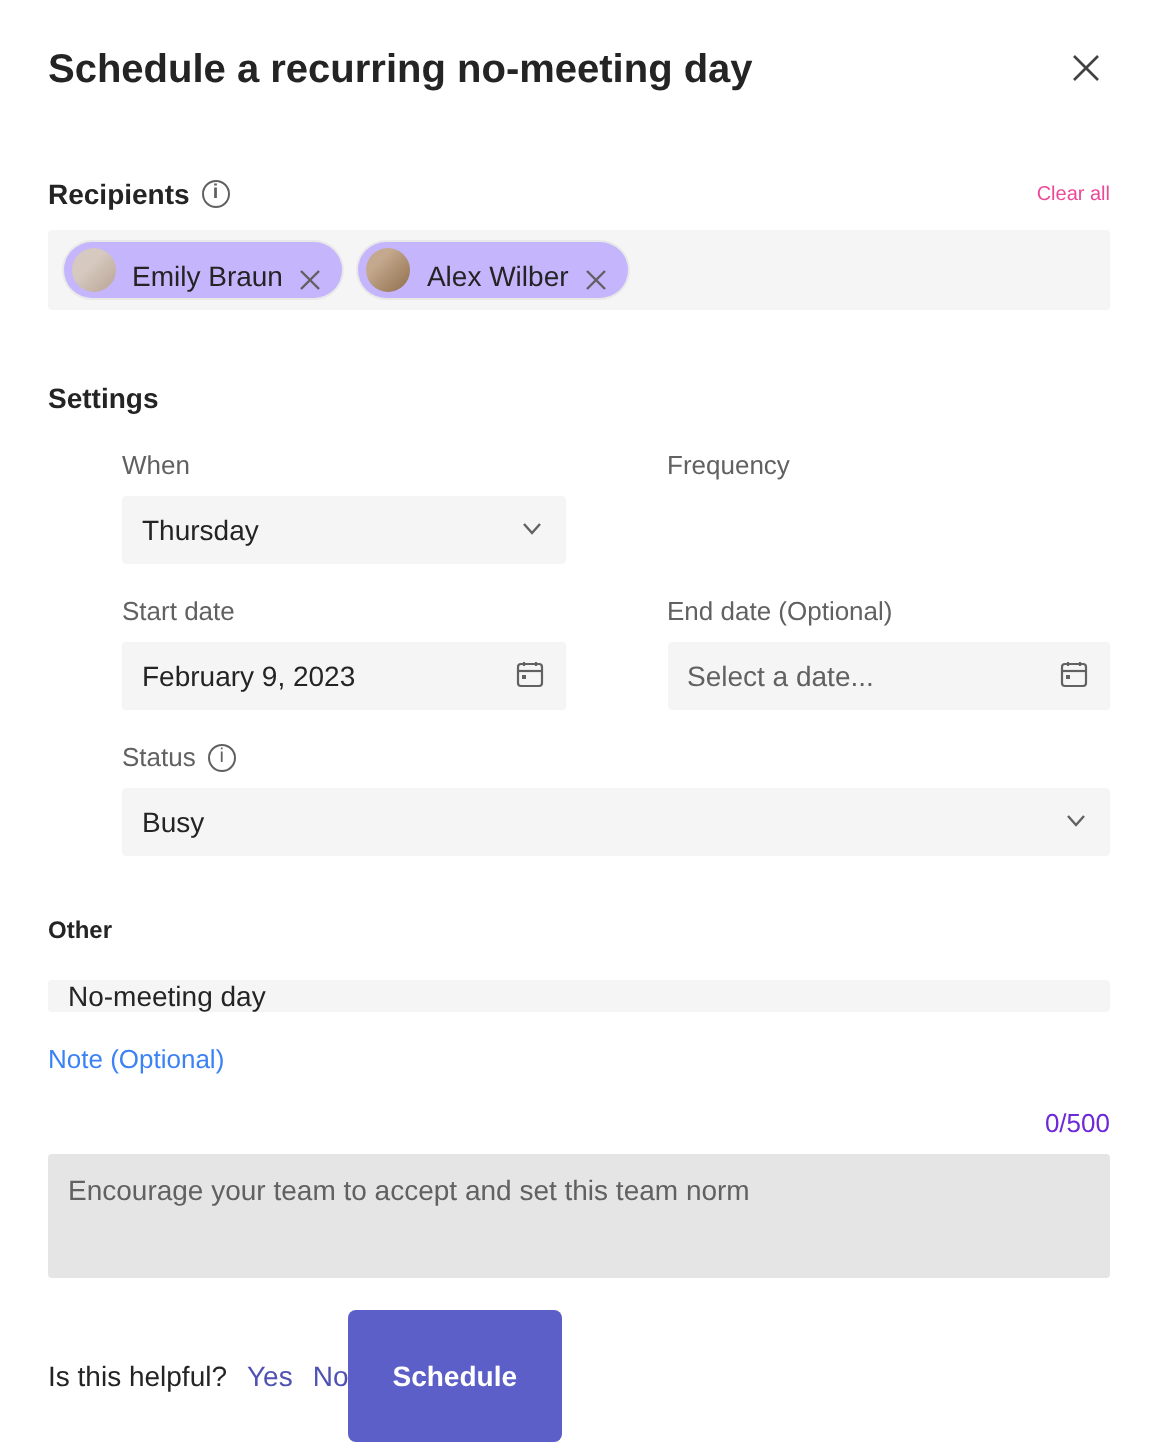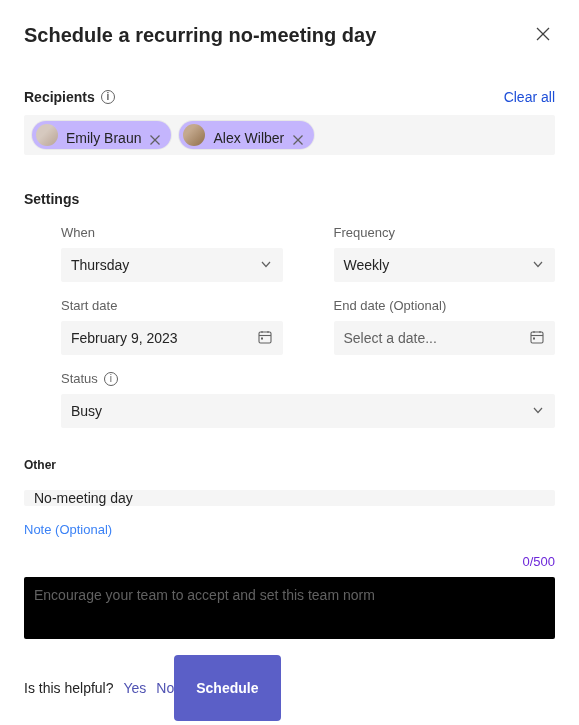--- a/index.html
+++ b/index.html
@@ -17,21 +17,21 @@
   .title { font-size: 20px; font-weight: 700; }
   .close-btn { background: none; border: none; padding: 4px; cursor: pointer; display:flex; align-items:center; }
   .close-btn svg { width: 16px; height: 16px; stroke: #424242; }
   .section-head-row { display: flex; align-items: center; justify-content: space-between; margin-bottom: 10px; }
   .section-head { font-size: 14px; font-weight: 700; display: flex; align-items: center; gap: 6px; }
   .section-head .info, .label .info {
     display: inline-flex; align-items: center; justify-content: center;
     width: 14px; height: 14px; border: 1px solid #616161; border-radius: 50%;
     font-size: 10px; color: #616161; line-height: 1;
   }
-  .clear-all { color: #1d4ed8; font-size: 14px; background:none; border:none; cursor:pointer; }
+  .clear-all { color: #ec4899; font-size: 10px; background:none; border:none; cursor:pointer; }
   .recipients-box {
     background: #f5f5f5; border-radius: 2px; padding: 6px 8px;
     display: flex; flex-wrap: wrap; gap: 8px; margin-bottom: 36px;
   }
   .chip {
     display: inline-flex; align-items: flex-end; gap: 8px;
     background: #c4b5fd; border-radius: 16px; padding: 3px 10px 3px 4px;
     font-size: 14px; color: #242424;
     box-shadow: 0 0 0 1px rgba(0,0,0,0.05);
   }
@@ -58,21 +58,21 @@
   .other-head { font-size: 12px; font-weight: 700; margin-bottom: 18px; }
   .text-input {
     background: #f5f5f5; border: none; border-radius: 2px;
     height: 34px; padding: 0 10px; font-size: 14px; color: #242424;
     display:flex; align-items:center; margin-bottom: 16px;
   }
   .note-label-row { display:flex; justify-content: space-between; margin-bottom: 8px; }
   .note-label { font-size: 13px; color: #3b82f6; }
   .counter { font-size: 13px; color: #6d28d9; margin-top: 32px; }
   .textarea {
-    background: #000000; border: none; border-radius: 2px;
+    background: #e5e5e5; border: none; border-radius: 2px;
     min-height: 62px; padding: 10px; font-size: 14px; color: #616161;
   }
   .footer-row {
     margin-top: auto;
     display:flex; align-items: center; justify-content: flex-start;
     padding-top: 16px;
   }
   .helpful { font-size: 14px; color: #242424; display:flex; align-items:center; gap:10px; }
   .helpful .link { color: #4f52b2; background:none; border:none; cursor:pointer; font-size:14px; }
   .schedule-btn {
@@ -135,26 +135,20 @@
       <div class="label">When</div>
       <div class="select">
         <span>Thursday</span>
         <span class="chev"><svg viewBox="0 0 14 14" stroke-width="1.2">
               <polyline points="3,5 7,9.5 11,5"></polyline>
             </svg></span>
       </div>
     </div>
     <div class="field">
       <div class="label">Frequency</div>
-      <div class="select">
-        <span>Weekly</span>
-        <span class="chev"><svg viewBox="0 0 14 14" stroke-width="1.2">
-              <polyline points="3,5 7,9.5 11,5"></polyline>
-            </svg></span>
-      </div>
     </div>
   </div>
 
   <div class="row">
     <div class="field">
       <div class="label">Start date</div>
       <div class="date-input">
         <span>February 9, 2023</span>
         <span class="cal"><svg viewBox="0 0 16 16" stroke-width="1.1">
               <rect x="2" y="3" width="12" height="11" rx="1.5"></rect>

